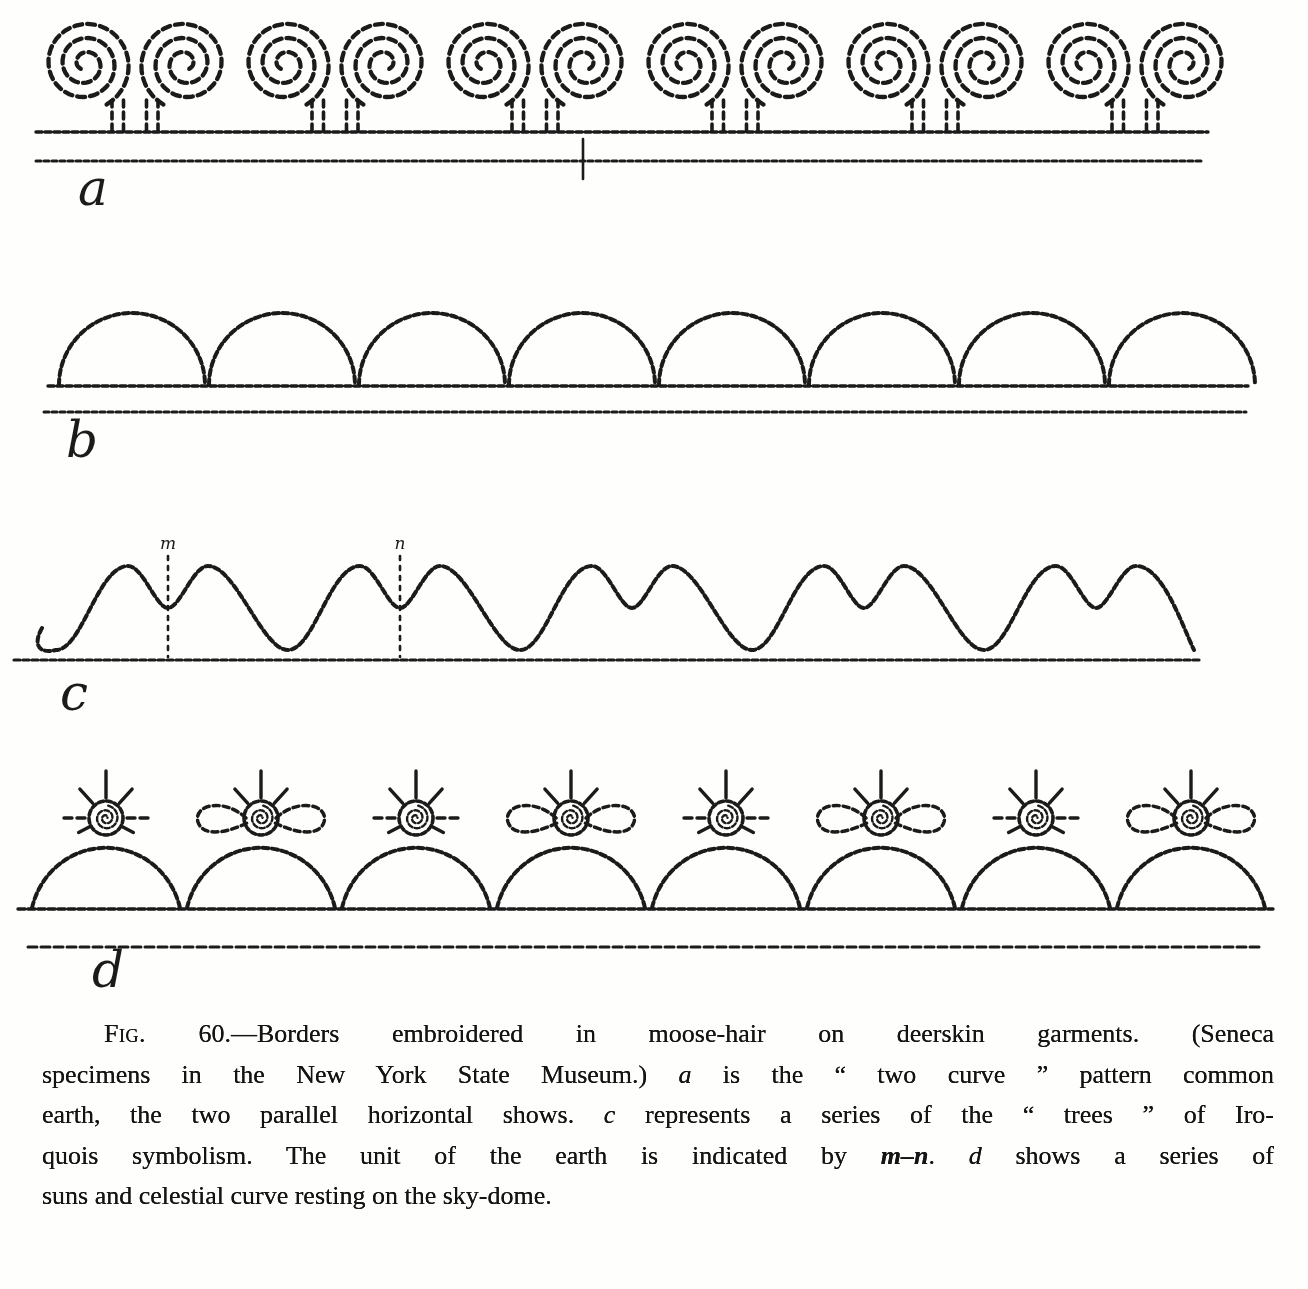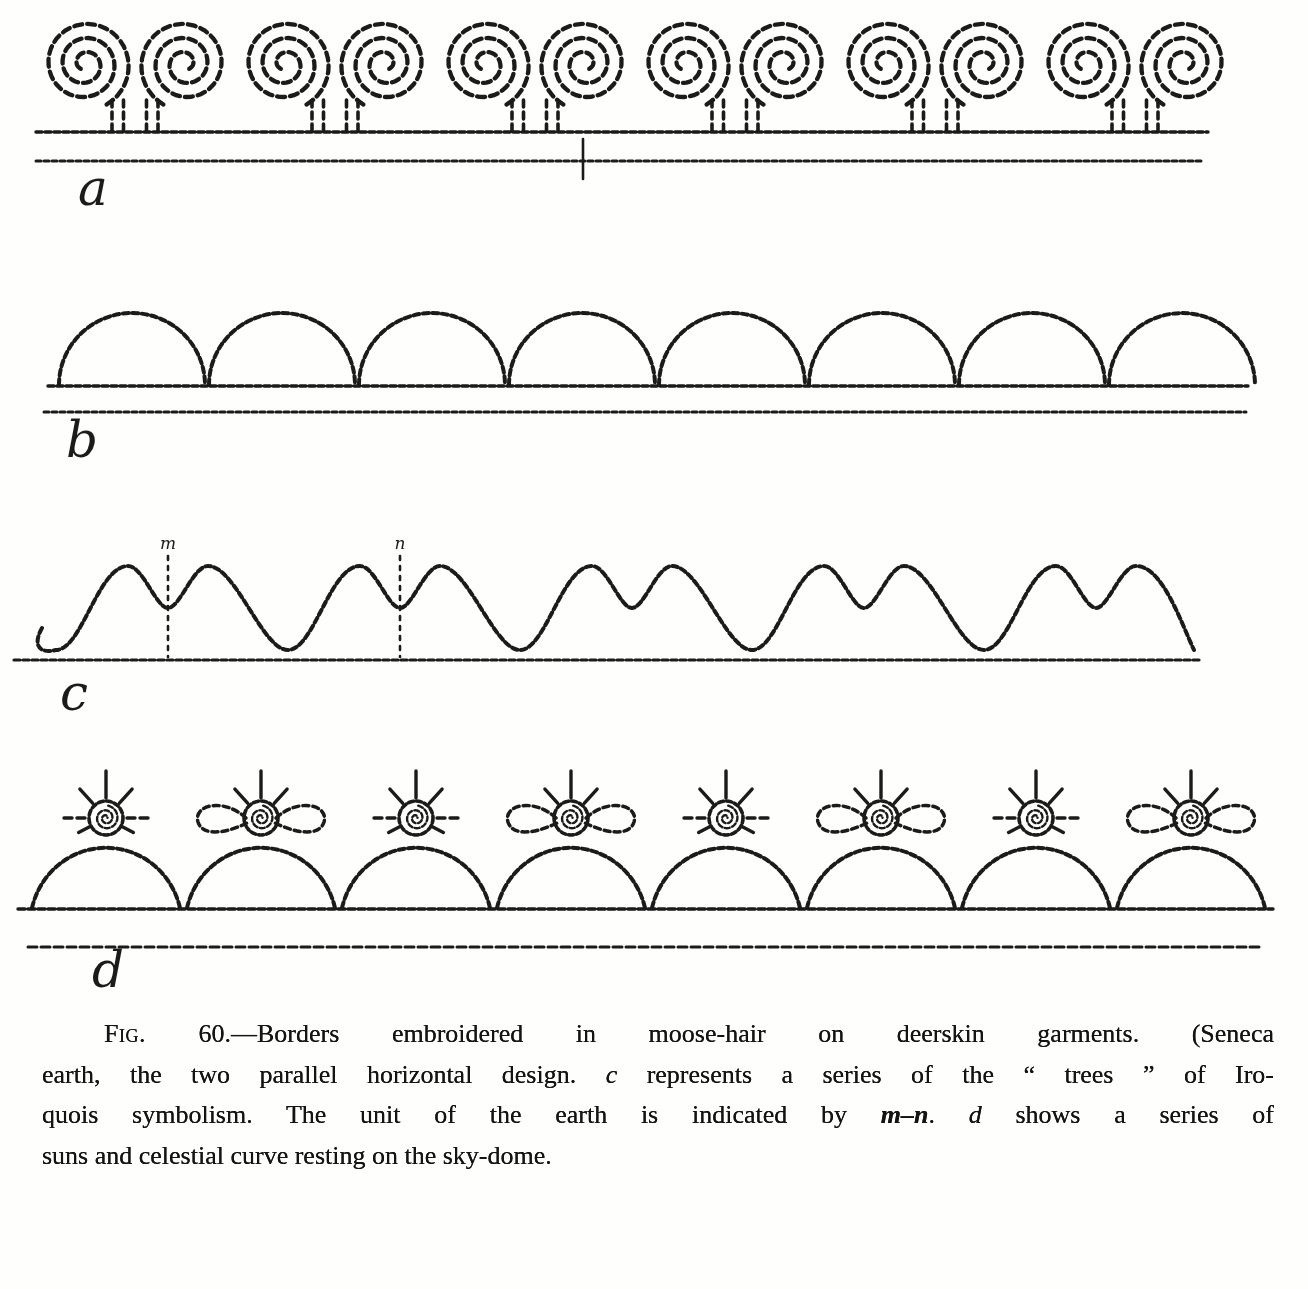--- a/index.html
+++ b/index.html
@@ -228,17 +228,18 @@
           <path d="M1176 818 C1155 798 1123 804 1128 822 C1133 838 1159 832 1177 823" fill="none" stroke="#1b1b1b" stroke-width="3.5" stroke-linecap="round" stroke-dasharray="6 4"></path>
           <path d="M1206 818 C1227 798 1259 804 1254 822 C1249 838 1223 832 1205 823" fill="none" stroke="#1b1b1b" stroke-width="3.5" stroke-linecap="round" stroke-dasharray="6 4"></path>
         </g>
         <line x1="18" y1="909" x2="1273" y2="909" fill="none" stroke="#1b1b1b" stroke-width="3.4" stroke-linecap="round" stroke-dasharray="7 3"></line>
         <line x1="28" y1="947" x2="1262" y2="947" fill="none" stroke="#1b1b1b" stroke-width="3" stroke-linecap="round" stroke-dasharray="9 4"></line>
         <text x="92" y="987" class="rowlabel">d</text>
       </g>
     </svg>
   <div class="caption" id="caption">
       <div class="cap-line indent"><span class="sc">Fig.</span><span> 60.—Borders embroidered in moose-hair on deerskin garments.  (Seneca</span></div>
-      <div class="cap-line"><span>earth, the two parallel horizontal design.  </span><span class="it">c</span><span> represents a series of the “ trees ” of Iro-</span></div>
+      <div class="cap-line"><span>specimens in the New York State Museum.)  </span><span class="it">a</span><span> is the “ two curve ” pattern common</span></div>
+      <div class="cap-line"><span>earth, the two parallel horizontal shows.  </span><span class="it">c</span><span> represents a series of the “ trees ” of Iro-</span></div>
       <div class="cap-line"><span>quois symbolism.  The unit of the earth is indicated by </span><span class="itb">m–n</span><span>.  </span><span class="it">d</span><span> shows a series of</span></div>
       <div class="cap-line nojust"><span>suns and celestial curve resting on the sky-dome.</span></div>
     </div>
 </div>
 
 </body></html>

